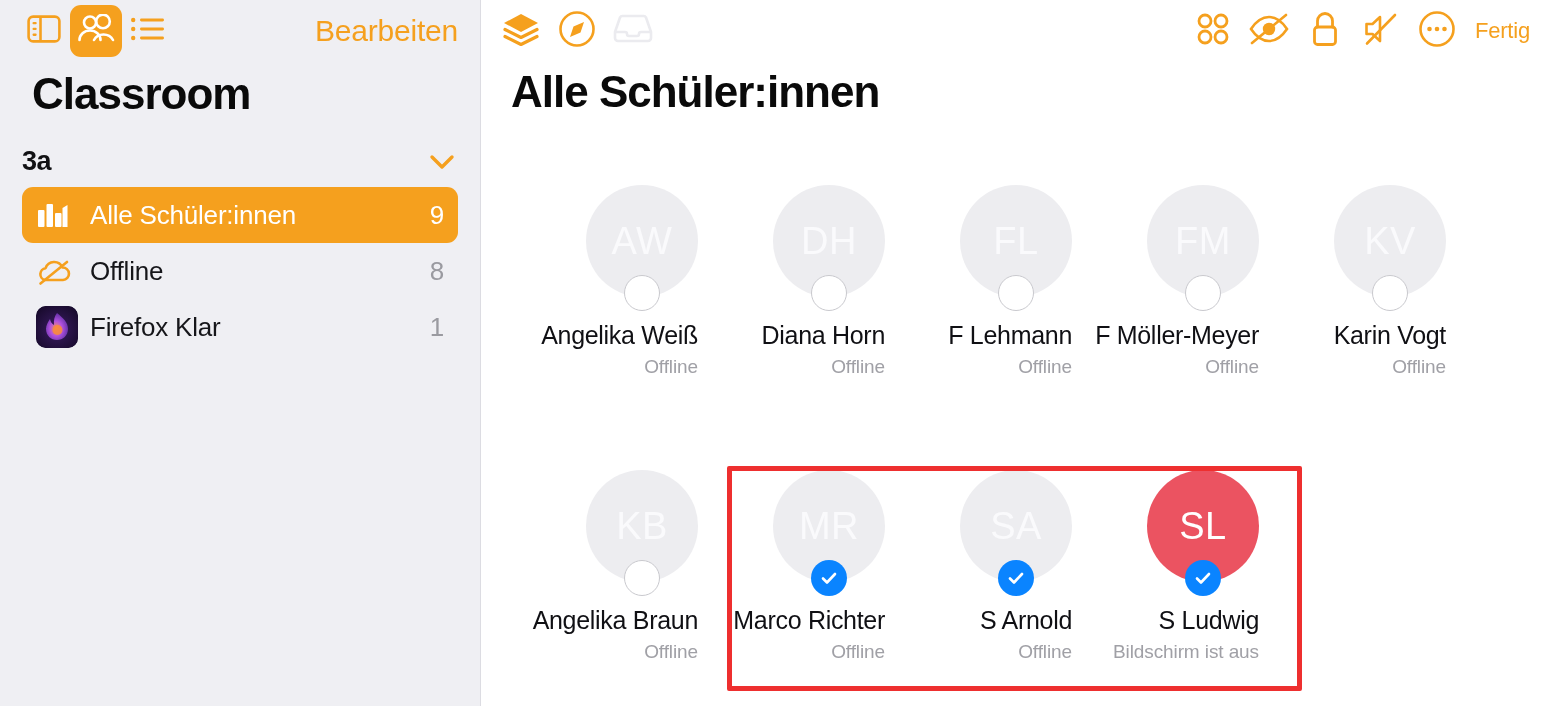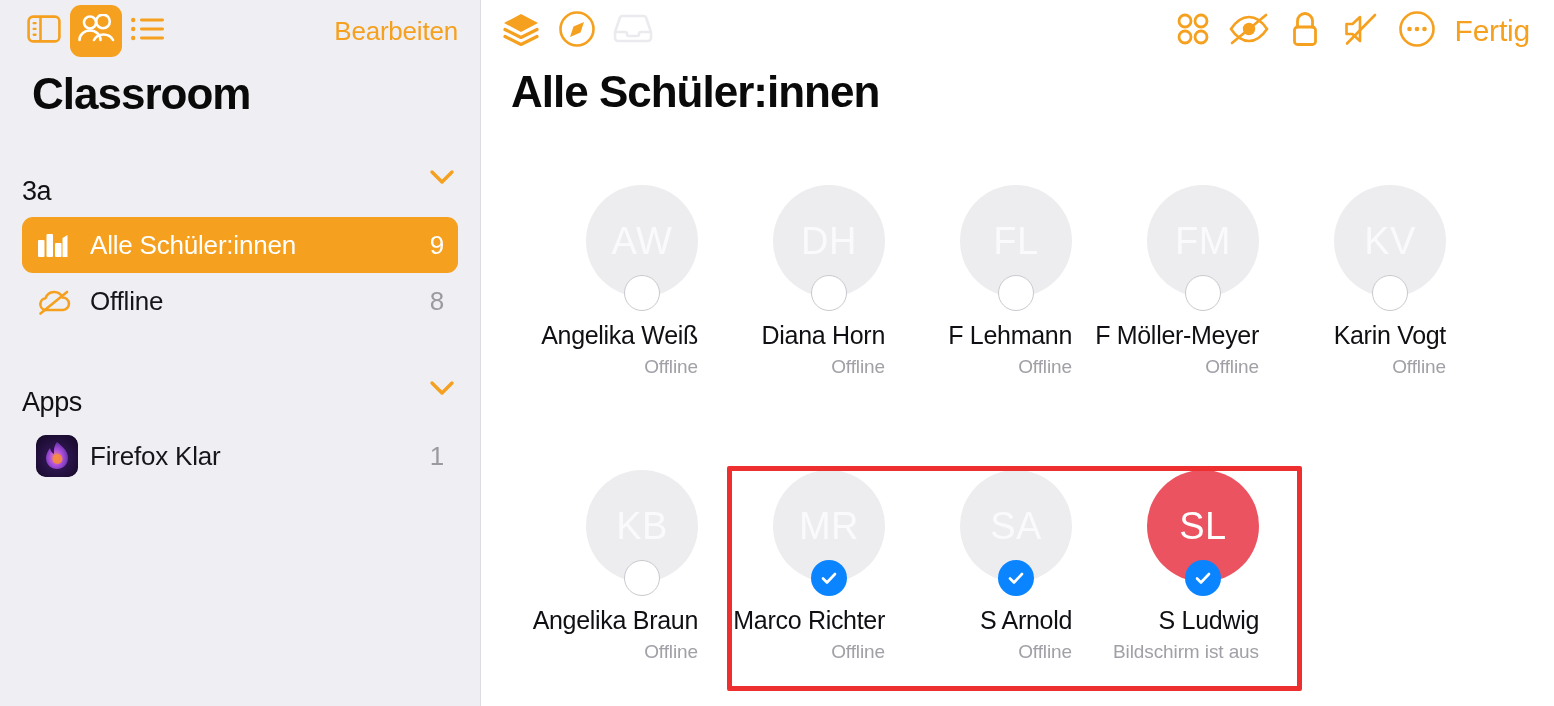--- a/index.html
+++ b/index.html
@@ -47,45 +47,44 @@
     justify-content: center;
     border-radius: 11px;
     cursor: pointer;
   }
   .sb-tool.active {
     background: #F5A01E;
   }
   #edit-button {
     margin-left: auto;
     color: #F5A01E;
-    font-size: 26px;
+    font-size: 30px;
     letter-spacing: -0.2px;
     cursor: pointer;
     padding-right: 4px;
   }
   #classroom-title {
     font-size: 44px;
     font-weight: bold;
     color: #0A0A0A;
     letter-spacing: -1.0px;
     padding: 8px 0 0 32px;
     line-height: 1.1;
   }
   .section-header {
     display: flex;
     align-items: center;
     padding: 28px 24px 10px 22px;
     box-sizing: border-box;
   }
   .section-header .sec-label {
     font-size: 27px;
-    font-weight: normal;
+    font-weight: bold;
     color: #111114;
     letter-spacing: -0.4px;
-    margin-top: 30px;
   }
   .section-header .chev {
     margin-left: auto;
     display: flex;
     align-items: center;
   }
   .nav-row {
     height: 56px;
     margin: 0 22px;
     display: flex;
@@ -149,21 +148,21 @@
     width: 56px;
     height: 52px;
     display: flex;
     align-items: center;
     justify-content: center;
     cursor: pointer;
   }
   .mt-spacer { flex: 1 1 auto; }
   #done-button {
     color: #F5A01E;
-    font-size: 30px;
+    font-size: 22px;
     letter-spacing: -0.2px;
     cursor: pointer;
     margin-left: 10px;
     padding-right: 2px;
   }
   #main-title {
     font-size: 44px;
     font-weight: bold;
     color: #0A0A0A;
     letter-spacing: -1.0px;
@@ -337,28 +336,20 @@
       <span class="nav-icon">
         <svg width="38" height="30" viewBox="0 0 38 30">
           <path d="M9 24 A6 6 0 0 1 9.6 12.2 A9 9 0 0 1 26.4 11.5 A6.2 6.2 0 0 1 27 24 Z" fill="none" stroke="#F5A01E" stroke-width="2.6" stroke-linejoin="round"></path>
           <line x1="4.5" y1="27.5" x2="31" y2="6" stroke="#F5A01E" stroke-width="2.6" stroke-linecap="round"></line>
         </svg>
       </span>
       <span class="nav-label">Offline</span>
       <span class="nav-count">8</span>
     </div>
 
-    <div class="section-header">
-      <span class="sec-label">Apps</span>
-      <span class="chev">
-        <svg width="28" height="18" viewBox="0 0 28 18">
-          <polyline points="4,4 14,14 24,4" fill="none" stroke="#F5A01E" stroke-width="3.4" stroke-linecap="round" stroke-linejoin="round"></polyline>
-        </svg>
-      </span>
-    </div>
 
     <div class="nav-row">
       <span class="nav-icon">
         <span class="app-icon-box">
           <svg width="42" height="42" viewBox="0 0 42 42">
             <defs>
               <radialGradient id="ffbg" cx="50%" cy="55%" r="62%">
                 <stop offset="0%" stop-color="#3A1C63"></stop>
                 <stop offset="100%" stop-color="#190B2E"></stop>
               </radialGradient>

